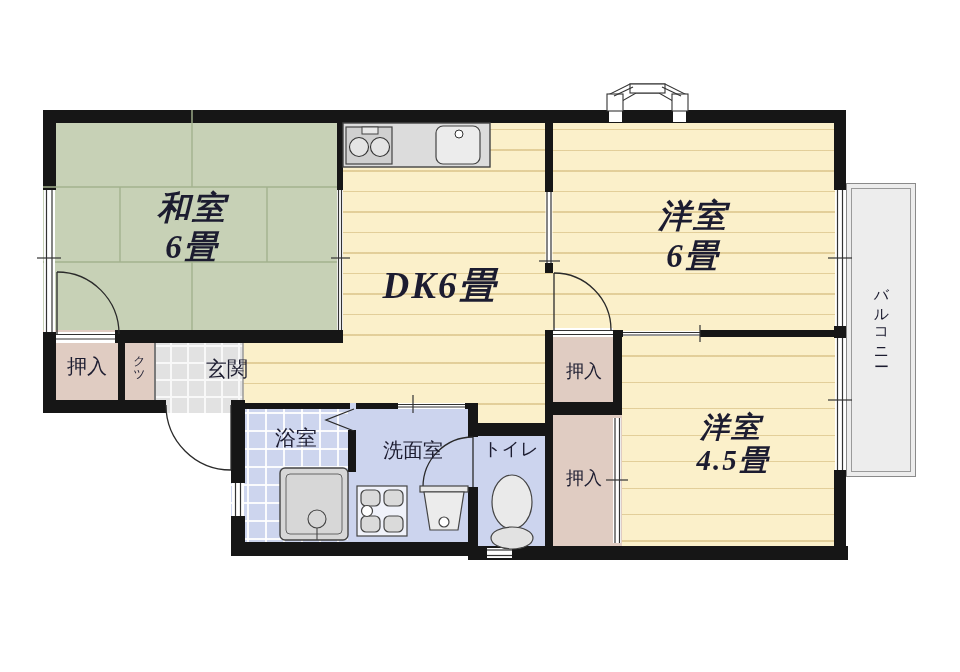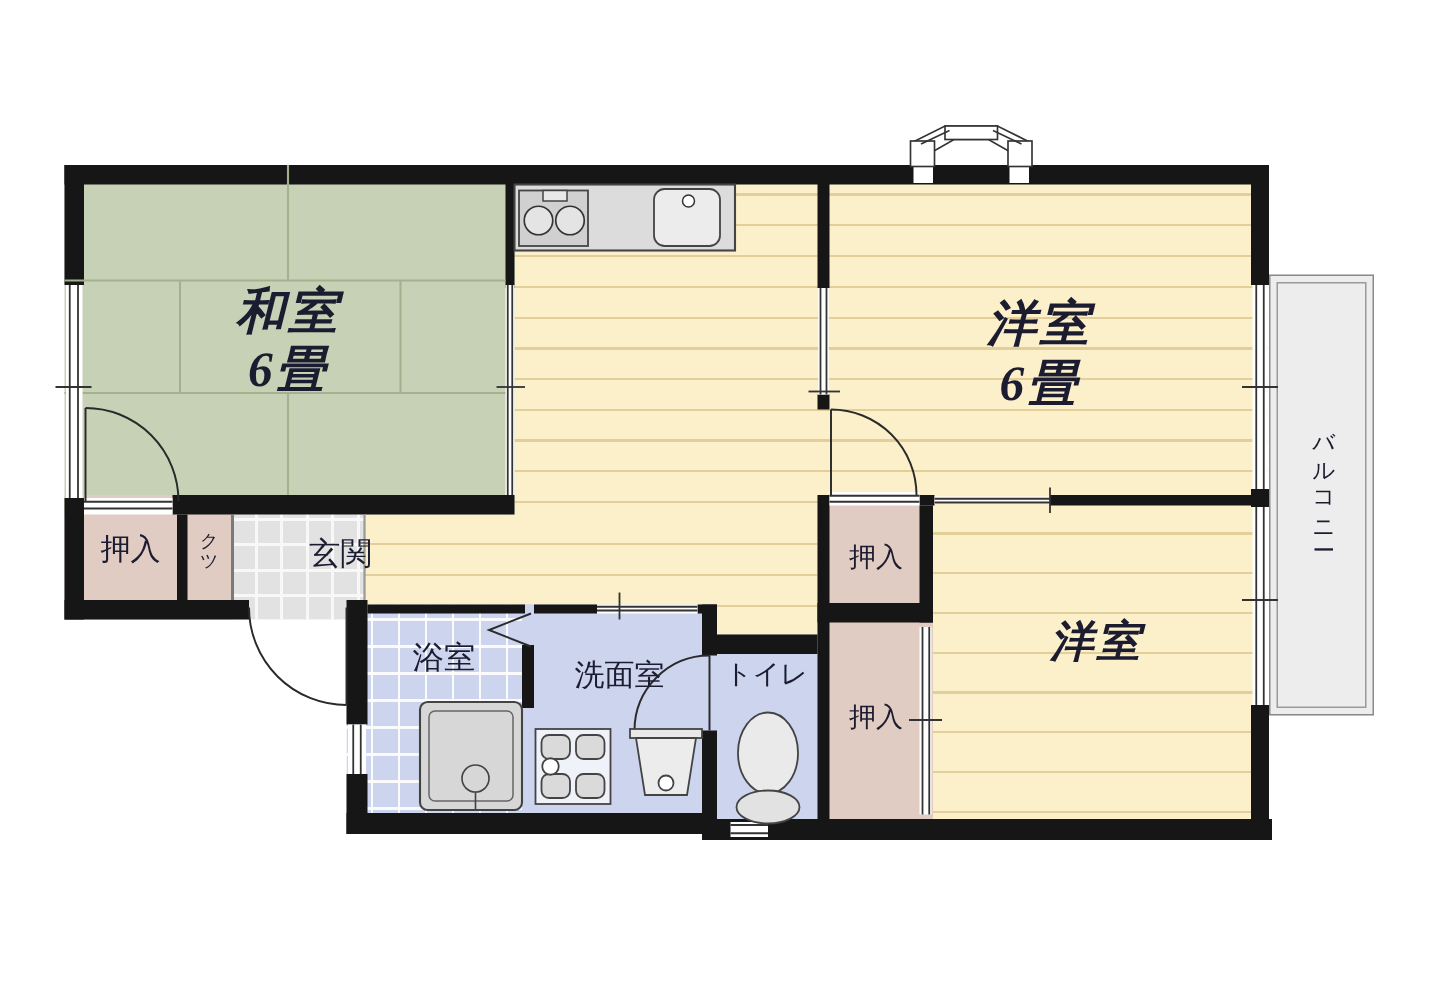--- a/index.html
+++ b/index.html
@@ -225,23 +225,25 @@
     </g>
 
     <g stroke="#444" stroke-width="1.2">
       <ellipse cx="512" cy="502" rx="20" ry="27" fill="#eaeaea"></ellipse>
       <ellipse cx="512" cy="538" rx="21" ry="11" fill="#e2e2e2"></ellipse>
     </g>
   </svg>
 
   <div class="lbl big" style="left:192px;top:208px;font-size:33px;">和室</div>
   <div class="lbl big" style="left:192px;top:247px;font-size:33px;">6畳</div>
+  <div class="lbl big" style="left:440px;top:286px;font-size:37px;">DK6畳</div>
   <div class="lbl big" style="left:693px;top:216px;font-size:33px;">洋室</div>
   <div class="lbl big" style="left:693px;top:256px;font-size:33px;">6畳</div>
   <div class="lbl big" style="left:731px;top:428px;font-size:29px;">洋室</div>
+  <div class="lbl big" style="left:733px;top:461px;font-size:29px;">4.5畳</div>
   <div class="lbl" style="left:87px;top:366px;font-size:20px;">押入</div>
   <div class="lbl vert" style="left:139px;top:347px;font-size:12px;">クツ</div>
   <div class="lbl" style="left:198px;top:369px;font-size:21px;margin-left:29px;">玄関</div>
   <div class="lbl" style="left:296px;top:438px;font-size:21px;">浴室</div>
   <div class="lbl" style="left:413px;top:450px;font-size:20px;">洗面室</div>
   <div class="lbl" style="left:511px;top:449px;font-size:18px;">トイレ</div>
   <div class="lbl" style="left:584px;top:371px;font-size:18px;">押入</div>
   <div class="lbl" style="left:584px;top:478px;font-size:18px;">押入</div>
   <div class="lbl vert" style="left:881px;top:278px;font-size:15px;letter-spacing:3px;">バルコニー</div>
 

